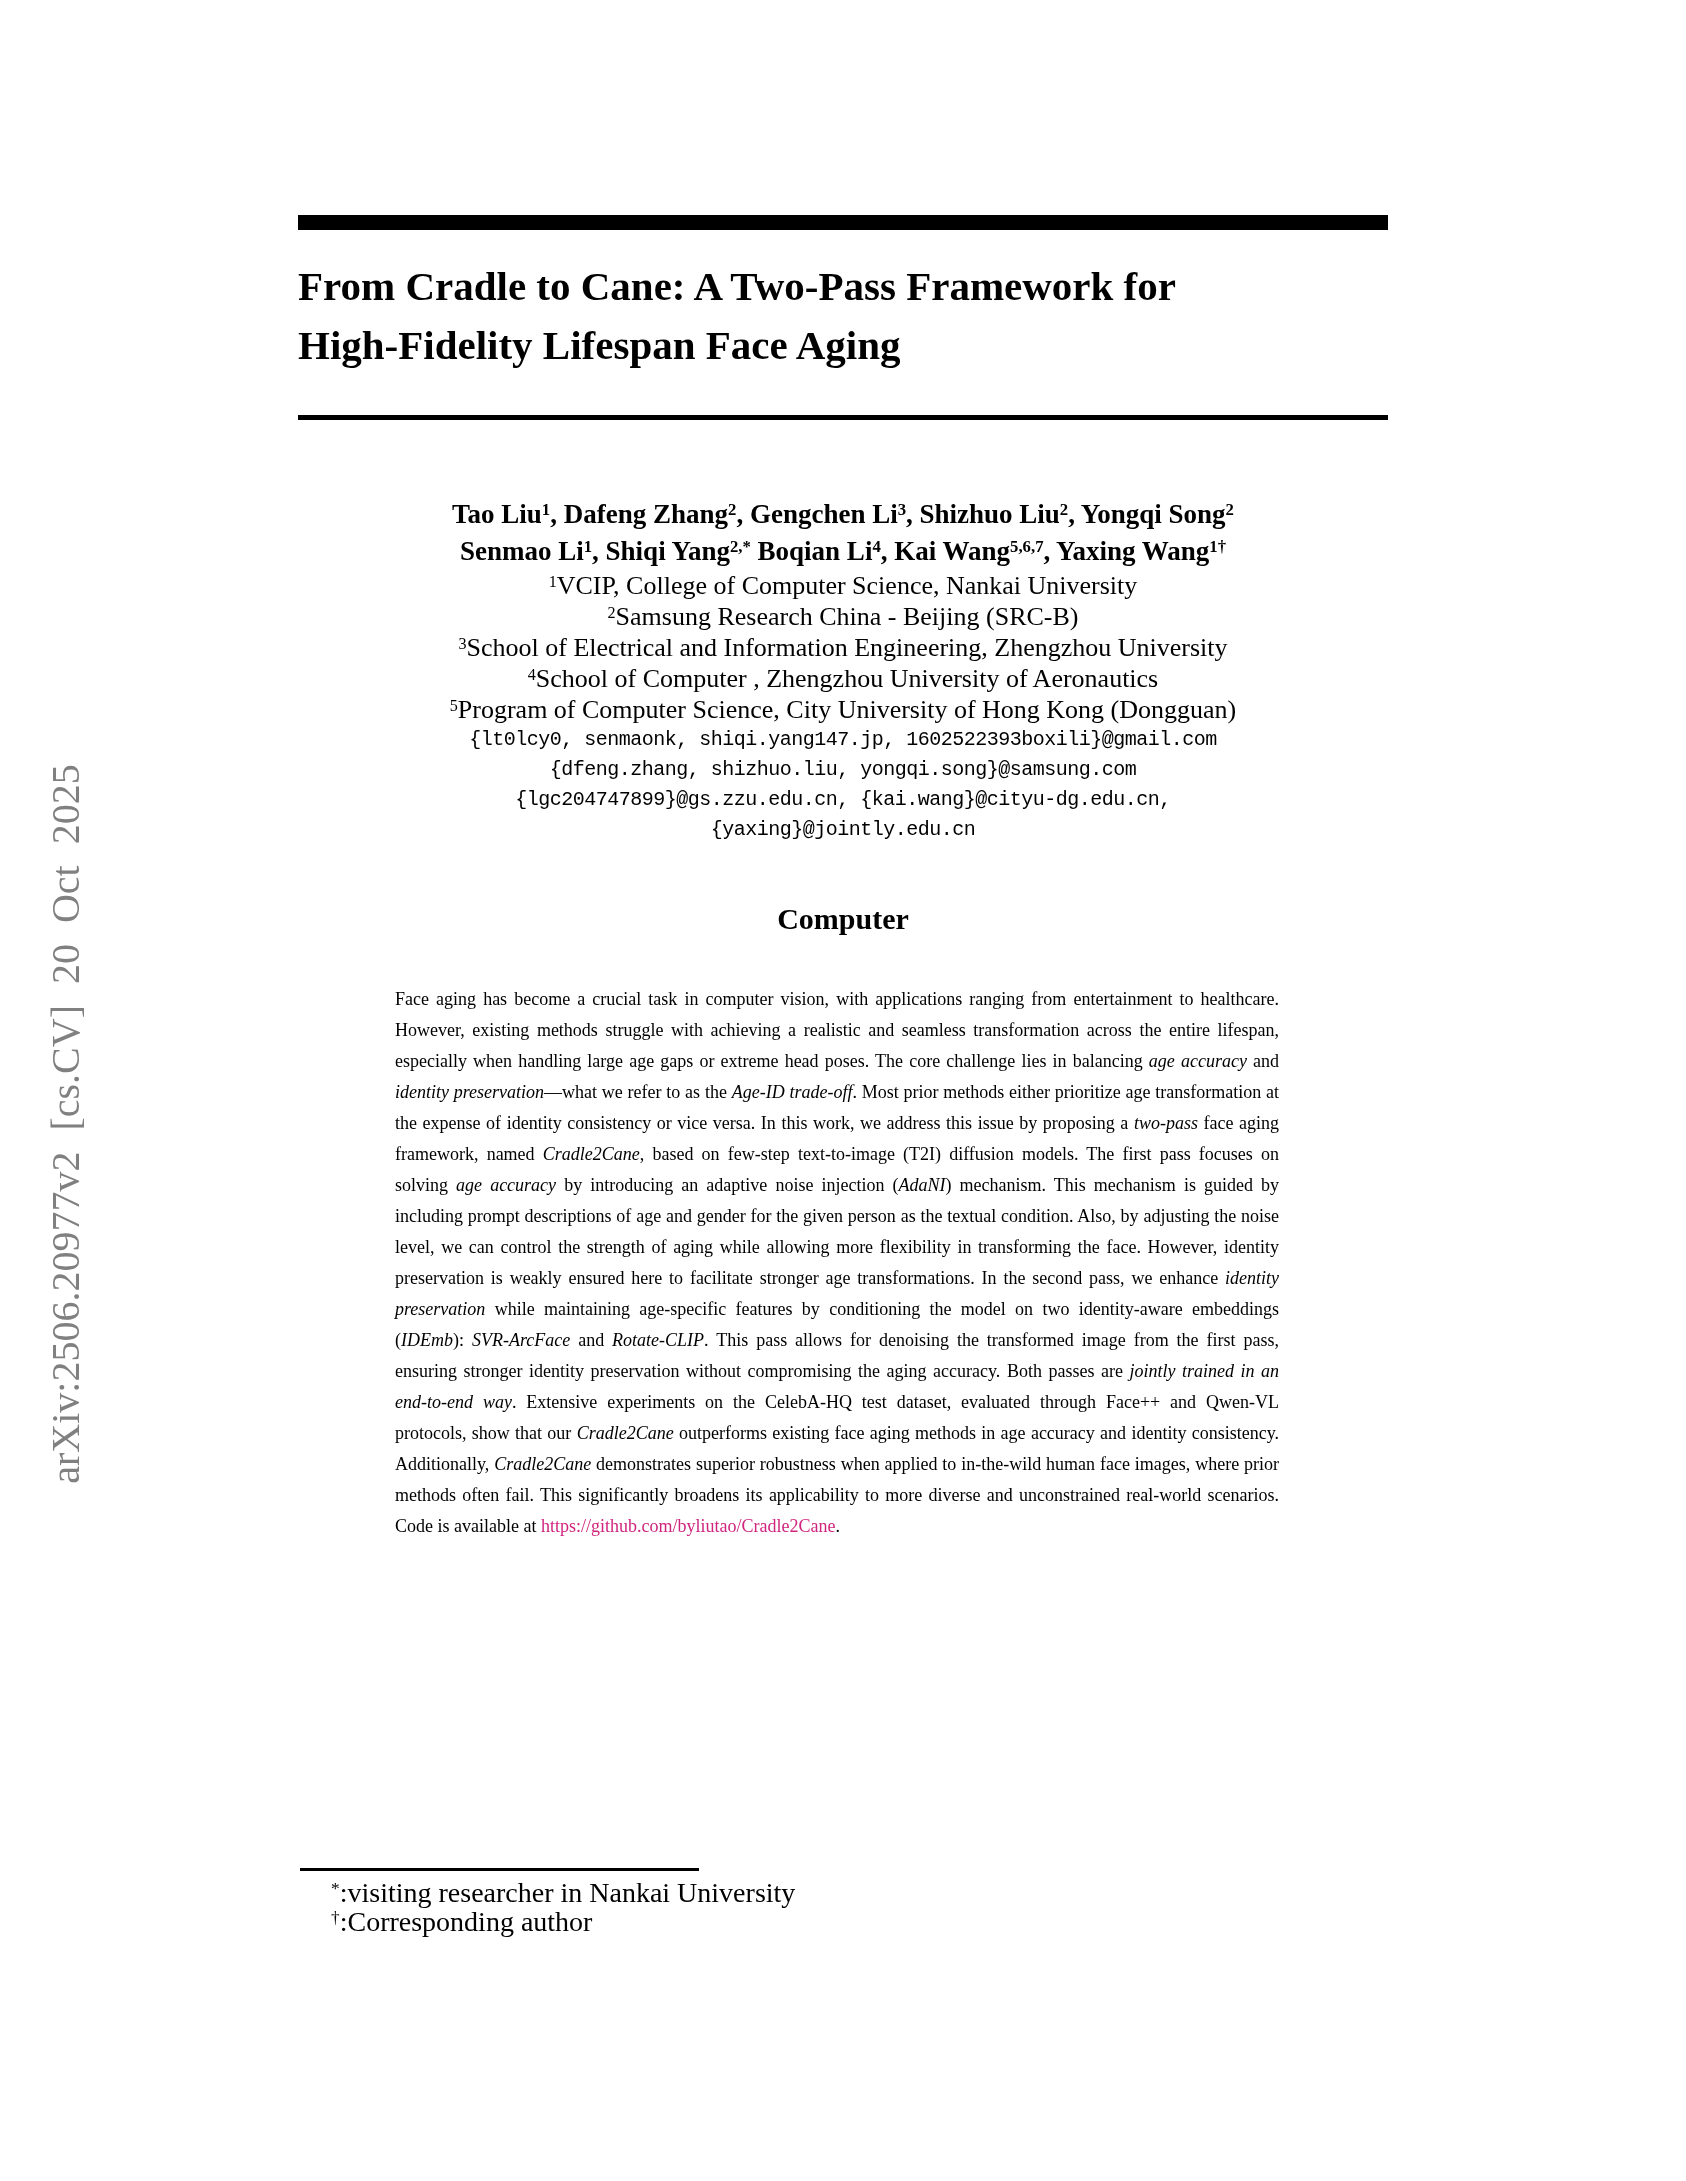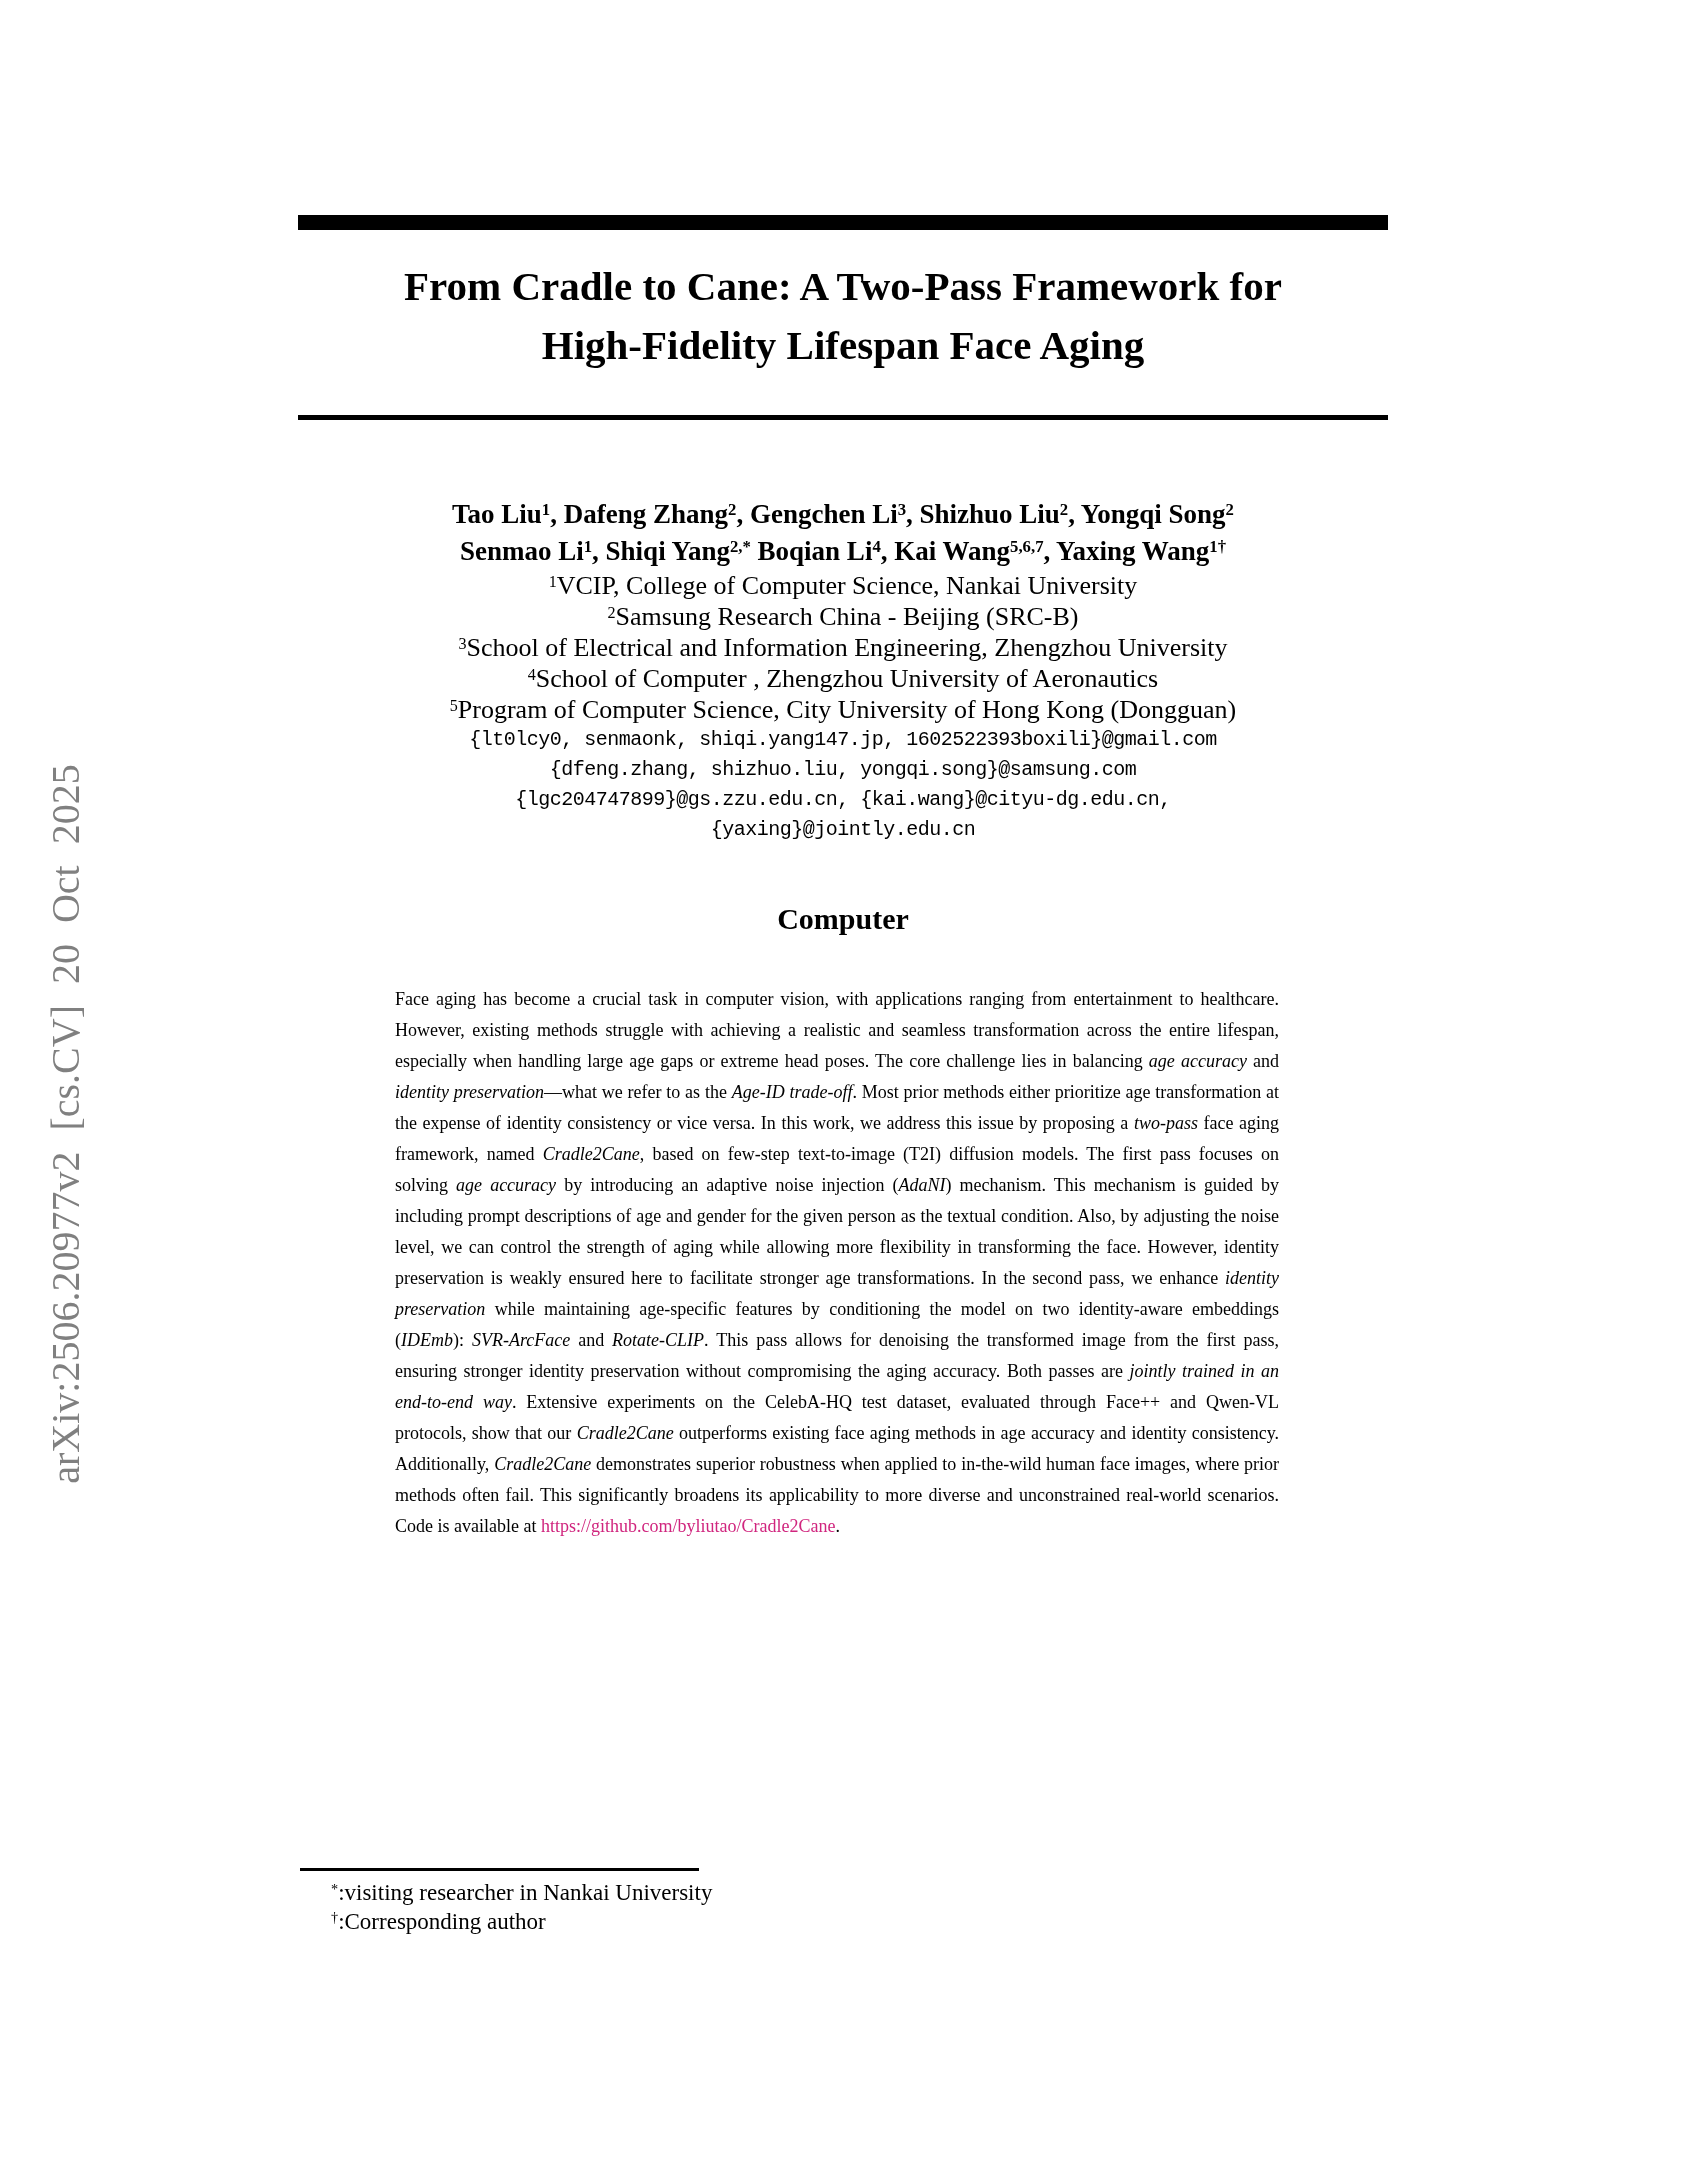--- a/index.html
+++ b/index.html
@@ -13,42 +13,42 @@
   a.plink { color:var(--link); text-decoration:none; cursor:pointer; }
 
   .watermark {
     position:absolute; left:65px; top:1124px;
     transform:translate(-50%,-50%) rotate(-90deg);
     white-space:nowrap; font-size:40px; color:var(--wm); word-spacing:11px;
   }
   .rule-thick { position:absolute; left:298px; top:215px; width:1090px; height:14.7px; background:#000; }
   .title {
     position:absolute; left:298px; top:257px; width:1090px; margin:0;
-    text-align:center; font-weight:bold; font-size:41px; line-height:59px;
+    text-align:left; font-weight:bold; font-size:41px; line-height:59px;
   }
   .title-line { display:block; }
   .rule-thin { position:absolute; left:298px; top:415px; width:1090px; height:4.6px; background:#000; }
 
   .authors { position:absolute; left:298px; top:496px; width:1090px; text-align:center; }
   .author-line { font-size:27px; font-weight:bold; line-height:37px; }
   .affil { font-size:26px; line-height:31px; }
   .email { font-family:"Liberation Mono", monospace; font-size:20px; line-height:30px; letter-spacing:-0.5px; }
 
   .abs-head {
     position:absolute; left:298px; top:902px; width:1090px; margin:0;
     text-align:center; font-weight:bold; font-size:30px;
   }
   .abs-body {
     position:absolute; left:395px; top:984px; width:884px; margin:0;
     font-size:18px; line-height:31px; text-align:justify;
   }
 
   .footnotes { position:absolute; left:300px; top:1868px; width:826px; }
   .fn-rule { width:399px; height:2.8px; background:#000; margin-bottom:8.3px; }
-  .fn { font-size:23px; line-height:28.5px; padding-left:31px; }
+  .fn { font-size:28px; line-height:28.5px; padding-left:31px; }
 
   .conf { position:absolute; left:298px; top:2020px; font-size:25px; }
 </style>
 </head>
 <body>
 
 <div class="page">
 
   <div class="watermark">arXiv:2506.20977v2  [cs.CV]  20 Oct 2025</div>
 

